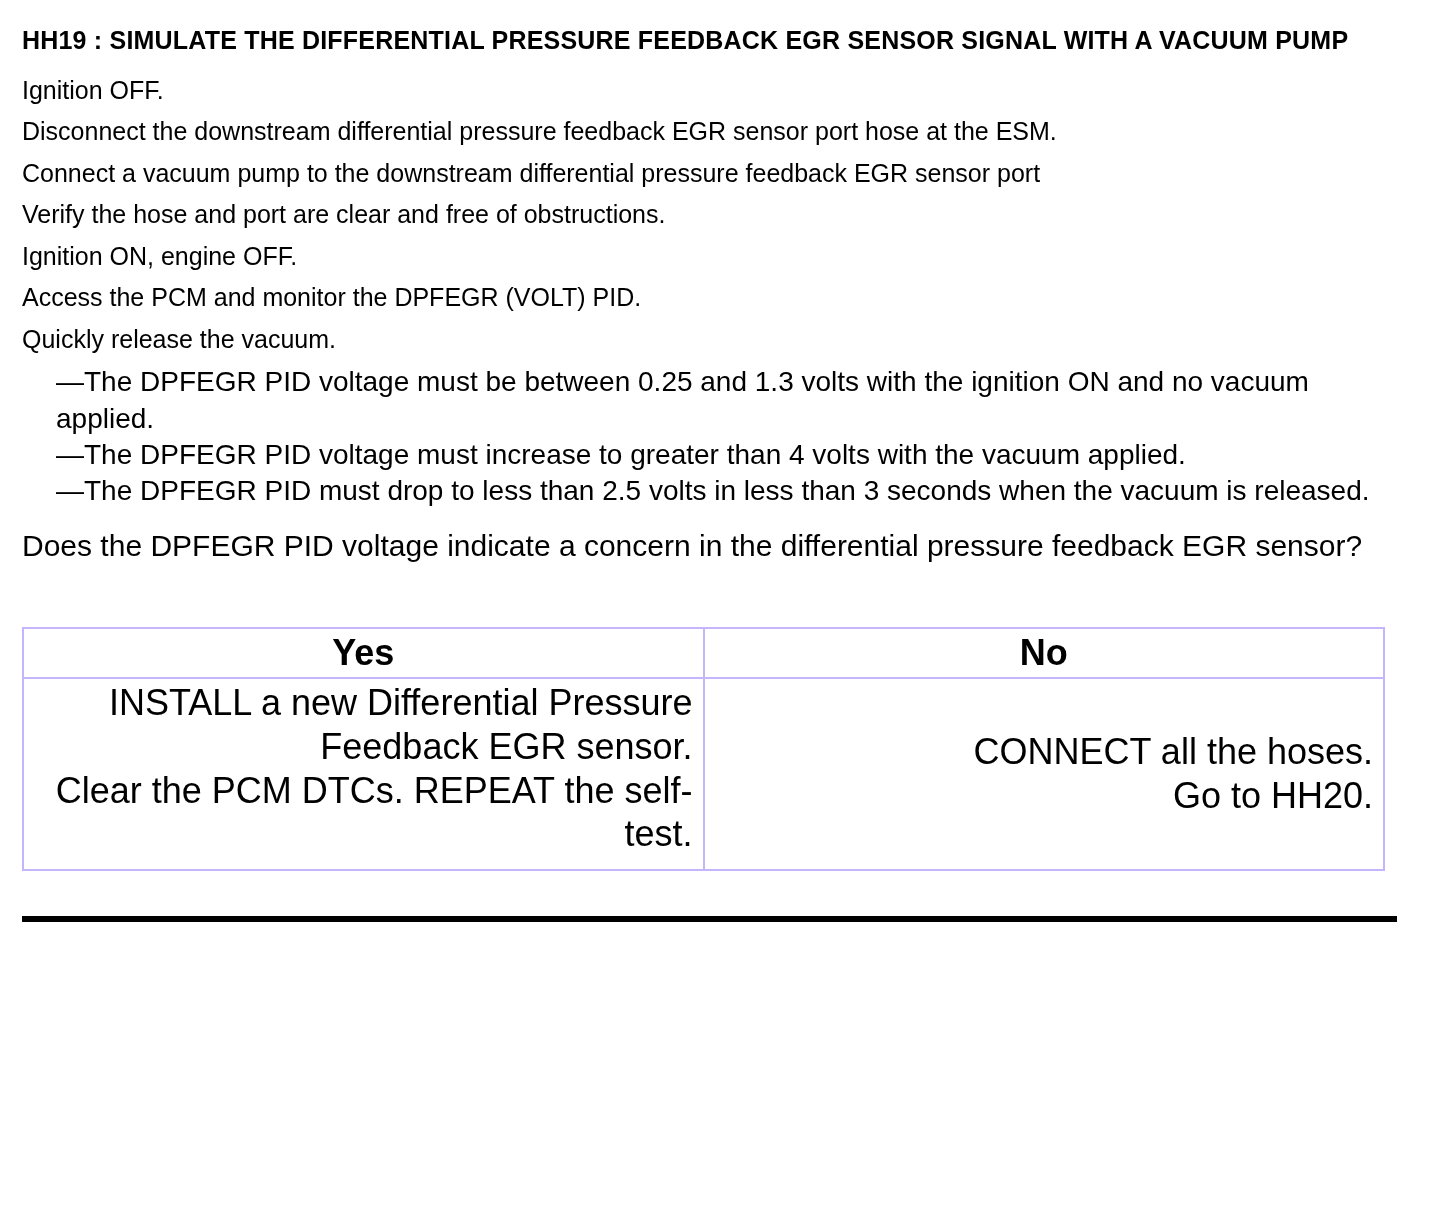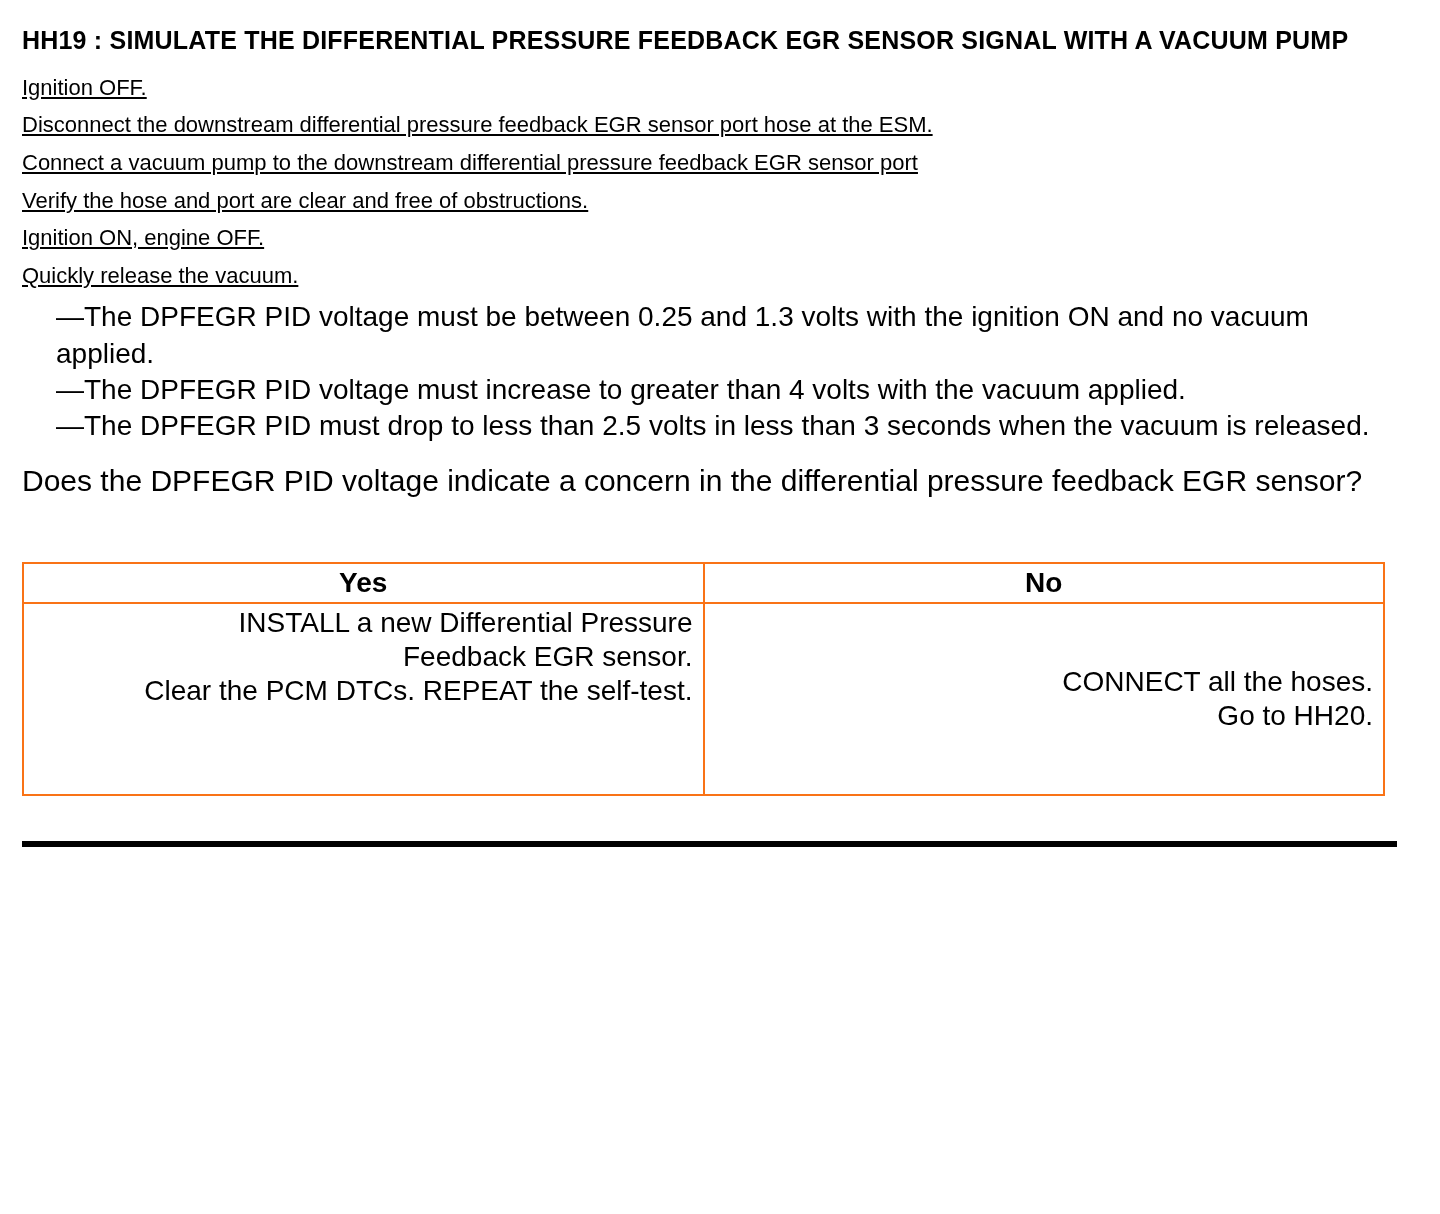--- a/index.html
+++ b/index.html
@@ -20,24 +20,23 @@
     padding: 24px 45px 0 22px;
   }
   .doc-title {
     font-size: 25px;
     font-weight: bold;
     line-height: 1.35;
     margin: 0 0 16px 0;
     letter-spacing: 0.2px;
   }
   .step {
-    font-size: 22px;
+    font-size: 25px;
     line-height: 1.3;
     margin: 0 0 9px 0;
-    text-decoration: underline;
   }
   .conditions {
     margin: 0 0 9px 0;
   }
   .condition {
     font-size: 28px;
     line-height: 1.3;
     margin: 0;
     padding-left: 34px;
   }
@@ -50,22 +49,22 @@
   .table-wrap {
     margin-top: 62px;
   }
   table.results {
     border-collapse: collapse;
     table-layout: fixed;
     width: 1363px;
   }
   table.results th,
   table.results td {
-    border: 2px solid #f97316;
-    font-size: 28px;
+    border: 2px solid #c4b5fd;
+    font-size: 36px;
     line-height: 1.22;
   }
   table.results th {
     font-weight: bold;
     text-align: center;
     padding: 2px 4px;
   }
   table.results td {
     height: 186px;
     padding: 2px 10px;
@@ -94,20 +93,21 @@
 
 <div class="page">
 
   <h1 class="doc-title">HH19 : SIMULATE THE DIFFERENTIAL PRESSURE FEEDBACK EGR SENSOR SIGNAL WITH A VACUUM PUMP</h1>
 
   <p class="step">Ignition OFF.</p>
   <p class="step">Disconnect the downstream differential pressure feedback EGR sensor port hose at the ESM.</p>
   <p class="step">Connect a vacuum pump to the downstream differential pressure feedback EGR sensor port</p>
   <p class="step">Verify the hose and port are clear and free of obstructions.</p>
   <p class="step">Ignition ON, engine OFF.</p>
+  <p class="step">Access the PCM and monitor the  DPFEGR (VOLT) PID.</p>
   <p class="step">Quickly release the vacuum.</p>
 
   <div class="conditions">
     <p class="condition">—The DPFEGR  PID voltage must be between 0.25 and 1.3 volts with the ignition ON and no vacuum applied.</p>
     <p class="condition">—The DPFEGR PID voltage must increase to greater than 4 volts with the vacuum applied.</p>
     <p class="condition">—The DPFEGR PID must drop to less than 2.5 volts in less than 3 seconds when the vacuum is released.</p>
   </div>
 
   <p class="question">Does the DPFEGR  PID voltage indicate a concern in the differential pressure feedback EGR sensor?</p>
 

